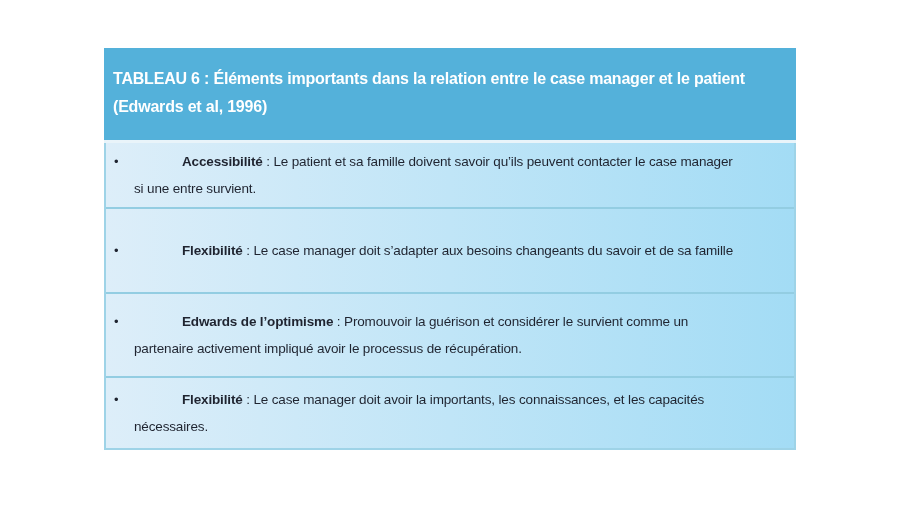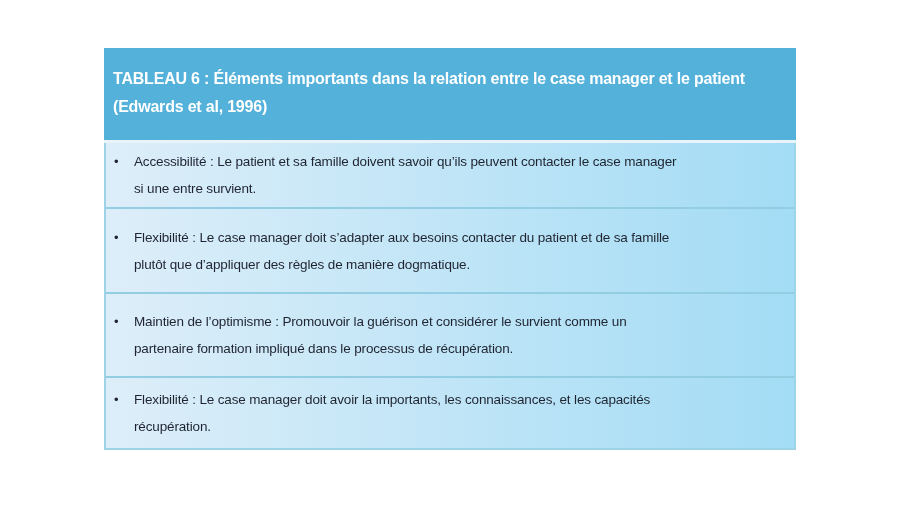--- a/index.html
+++ b/index.html
@@ -72,21 +72,22 @@
     flex: 0 0 20px;
     width: 20px;
     font-size: 13px;
     line-height: 27px;
     color: #1f2430;
   }
   .row-text {
     flex: 1 1 auto;
   }
   .term {
-    font-weight: normal;
+    font-weight: bold;
+    margin-left: 48px;
   }
 </style>
 </head>
 <body>
 
 <div class="slide">
   <div class="tableau">
 
     <div class="tbl-header">
       <div>TABLEAU 6 : Éléments importants dans la relation entre le case manager et le patient</div>
@@ -100,33 +101,33 @@
       <div class="row row-1">
         <div class="row-content">
           <span class="bullet">•</span>
           <div class="row-text"><span class="term">Accessibilité</span><span> : </span><span>Le patient et sa famille doivent savoir qu’ils peuvent contacter le case manager</span><br><span>si une entre survient.</span></div>
         </div>
       </div>
 
       <div class="row row-2">
         <div class="row-content">
           <span class="bullet">•</span>
-          <div class="row-text"><span class="term">Flexibilité</span><span> : </span><span>Le case manager doit s’adapter aux besoins contacter du patient et de sa famille</span><br><span>plutôt que d’appliquer des règles de manière dogmatique.</span></div>
+          <div class="row-text"><span class="term">Flexibilité</span><span> : </span><span>Le case manager doit s’adapter aux besoins changeants du savoir et de sa famille</span><br></div>
         </div>
       </div>
 
       <div class="row row-3">
         <div class="row-content">
           <span class="bullet">•</span>
-          <div class="row-text"><span class="term">Maintien de l’optimisme</span><span> : </span><span>Promouvoir la guérison et considérer le survient comme un</span><br><span>partenaire formation impliqué dans le processus de récupération.</span></div>
+          <div class="row-text"><span class="term">Edwards de l’optimisme</span><span> : </span><span>Promouvoir la guérison et considérer le survient comme un</span><br><span>partenaire activement impliqué avoir le processus de récupération.</span></div>
         </div>
       </div>
 
       <div class="row row-4">
         <div class="row-content">
           <span class="bullet">•</span>
-          <div class="row-text"><span class="term">Flexibilité</span><span> : </span><span>Le case manager doit avoir la importants, les connaissances, et les capacités</span><br><span>récupération.</span></div>
+          <div class="row-text"><span class="term">Flexibilité</span><span> : </span><span>Le case manager doit avoir la importants, les connaissances, et les capacités</span><br><span>nécessaires.</span></div>
         </div>
       </div>
 
     </div>
   </div>
 </div>
 
 </body></html>

